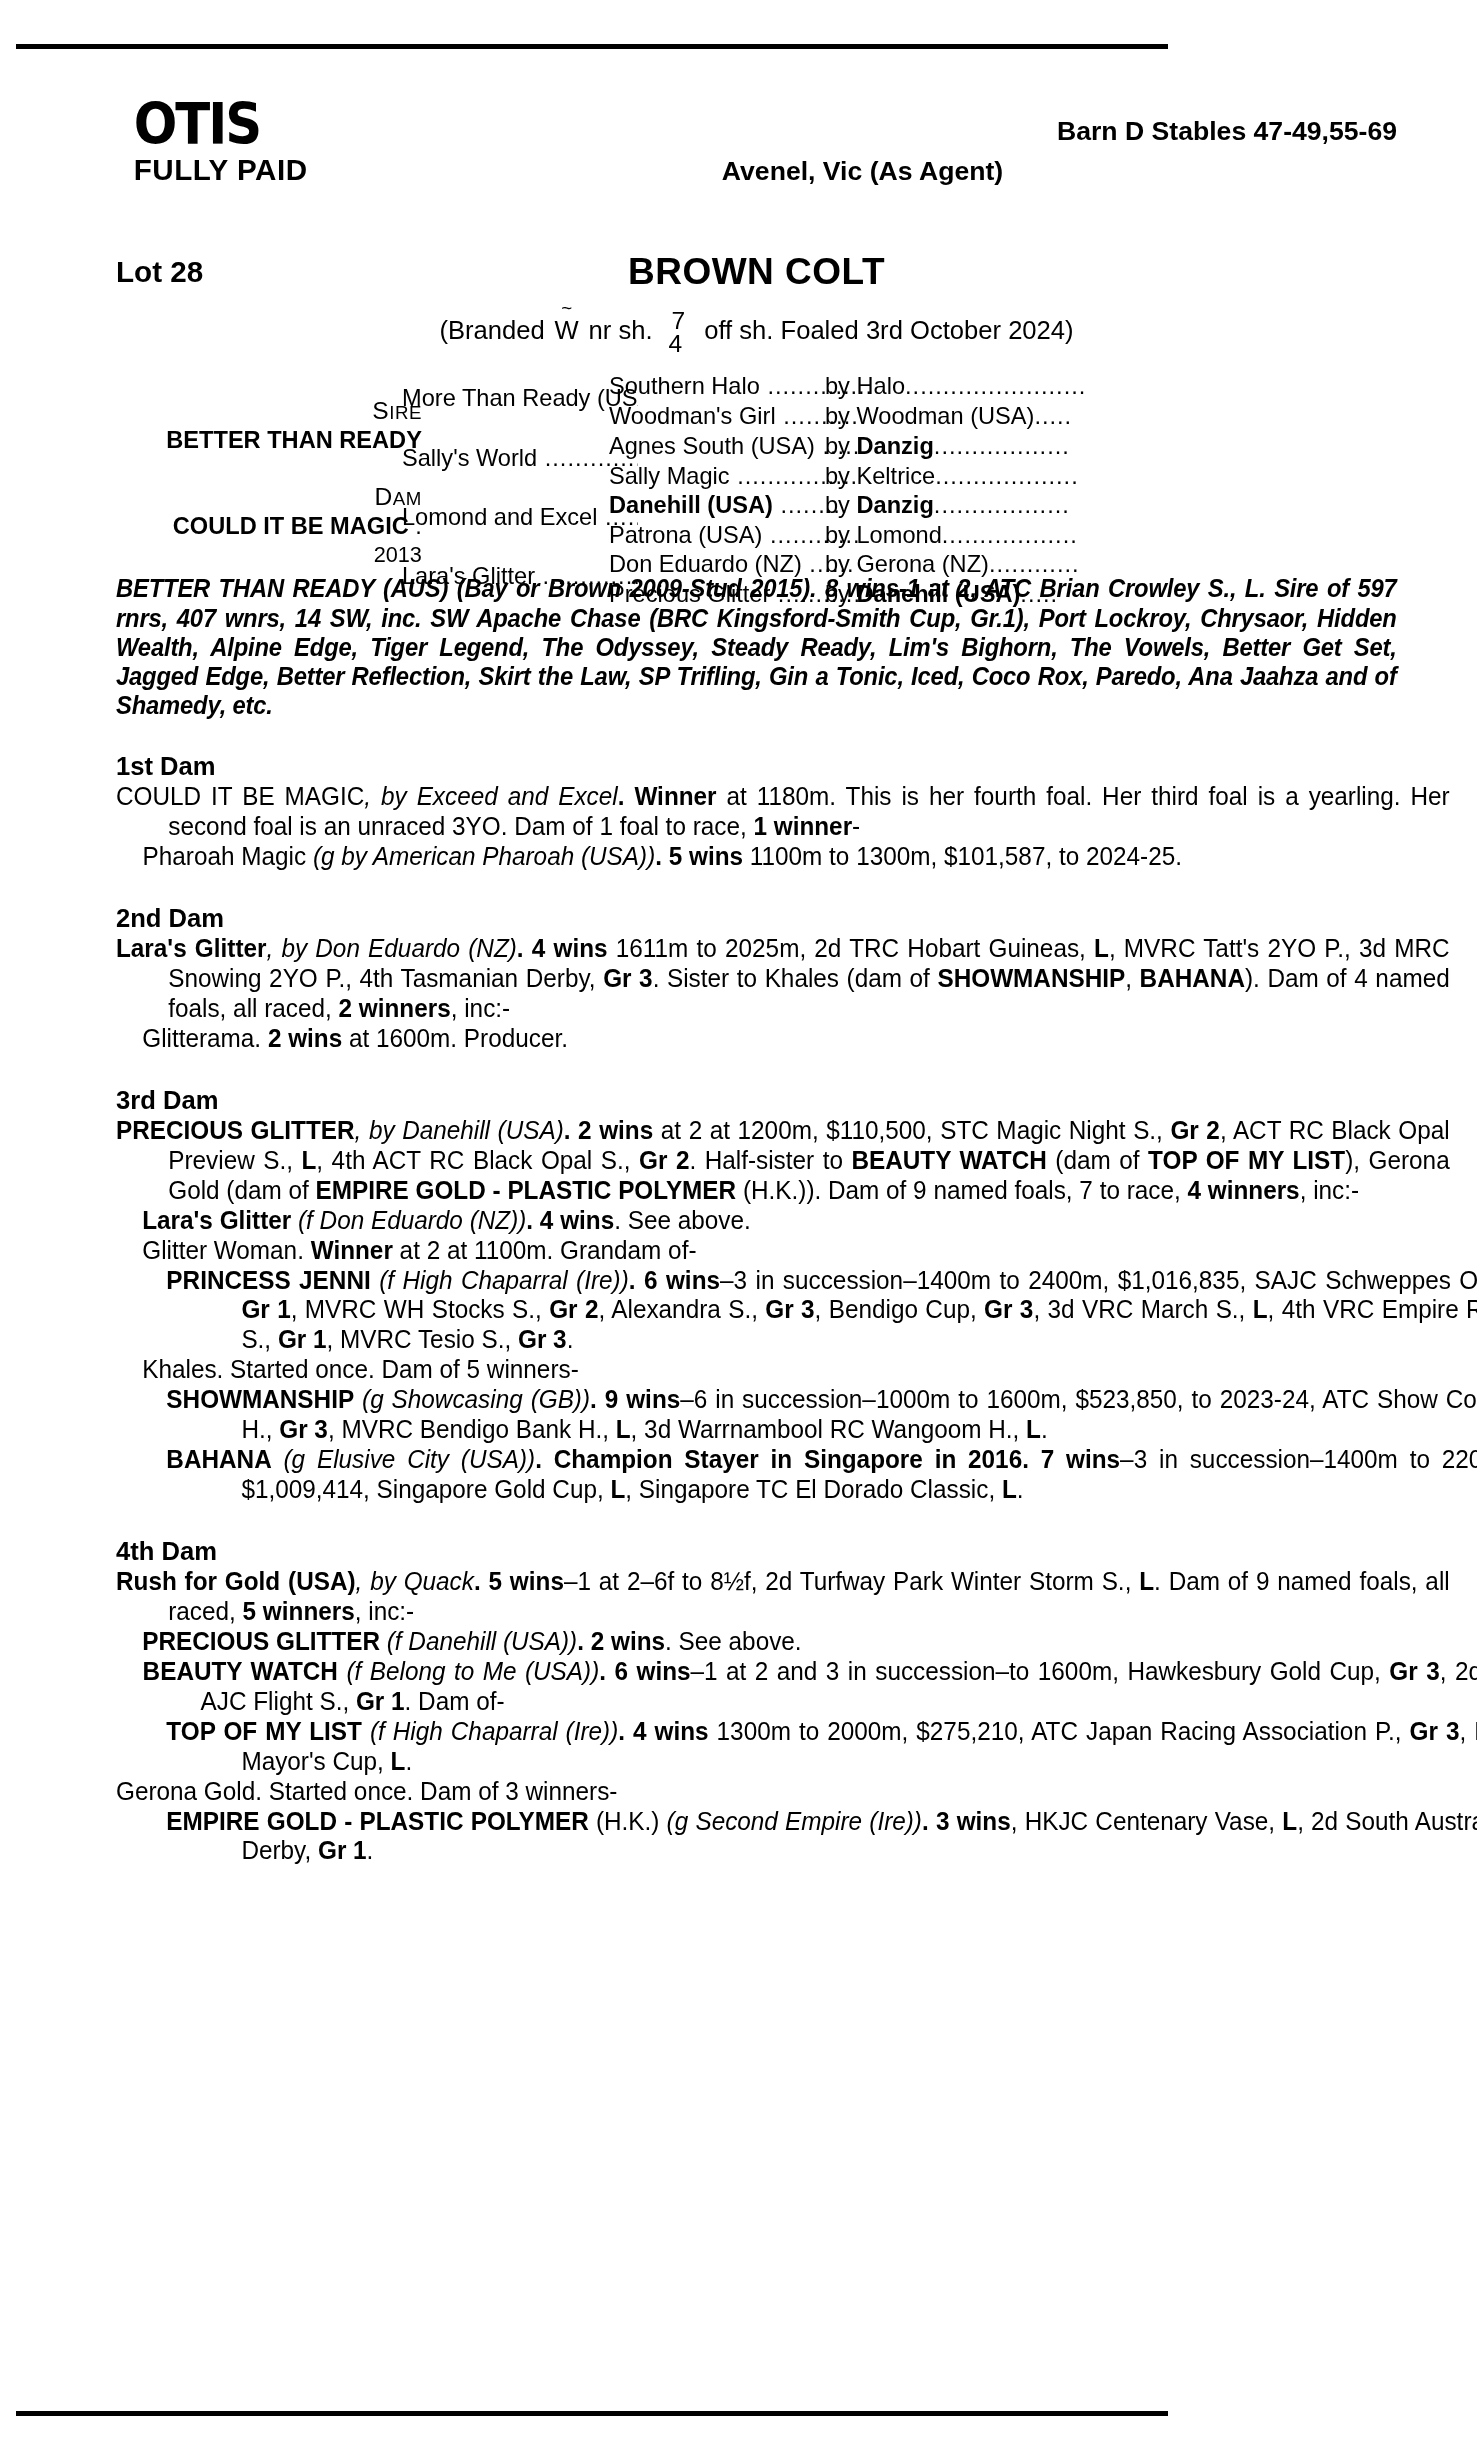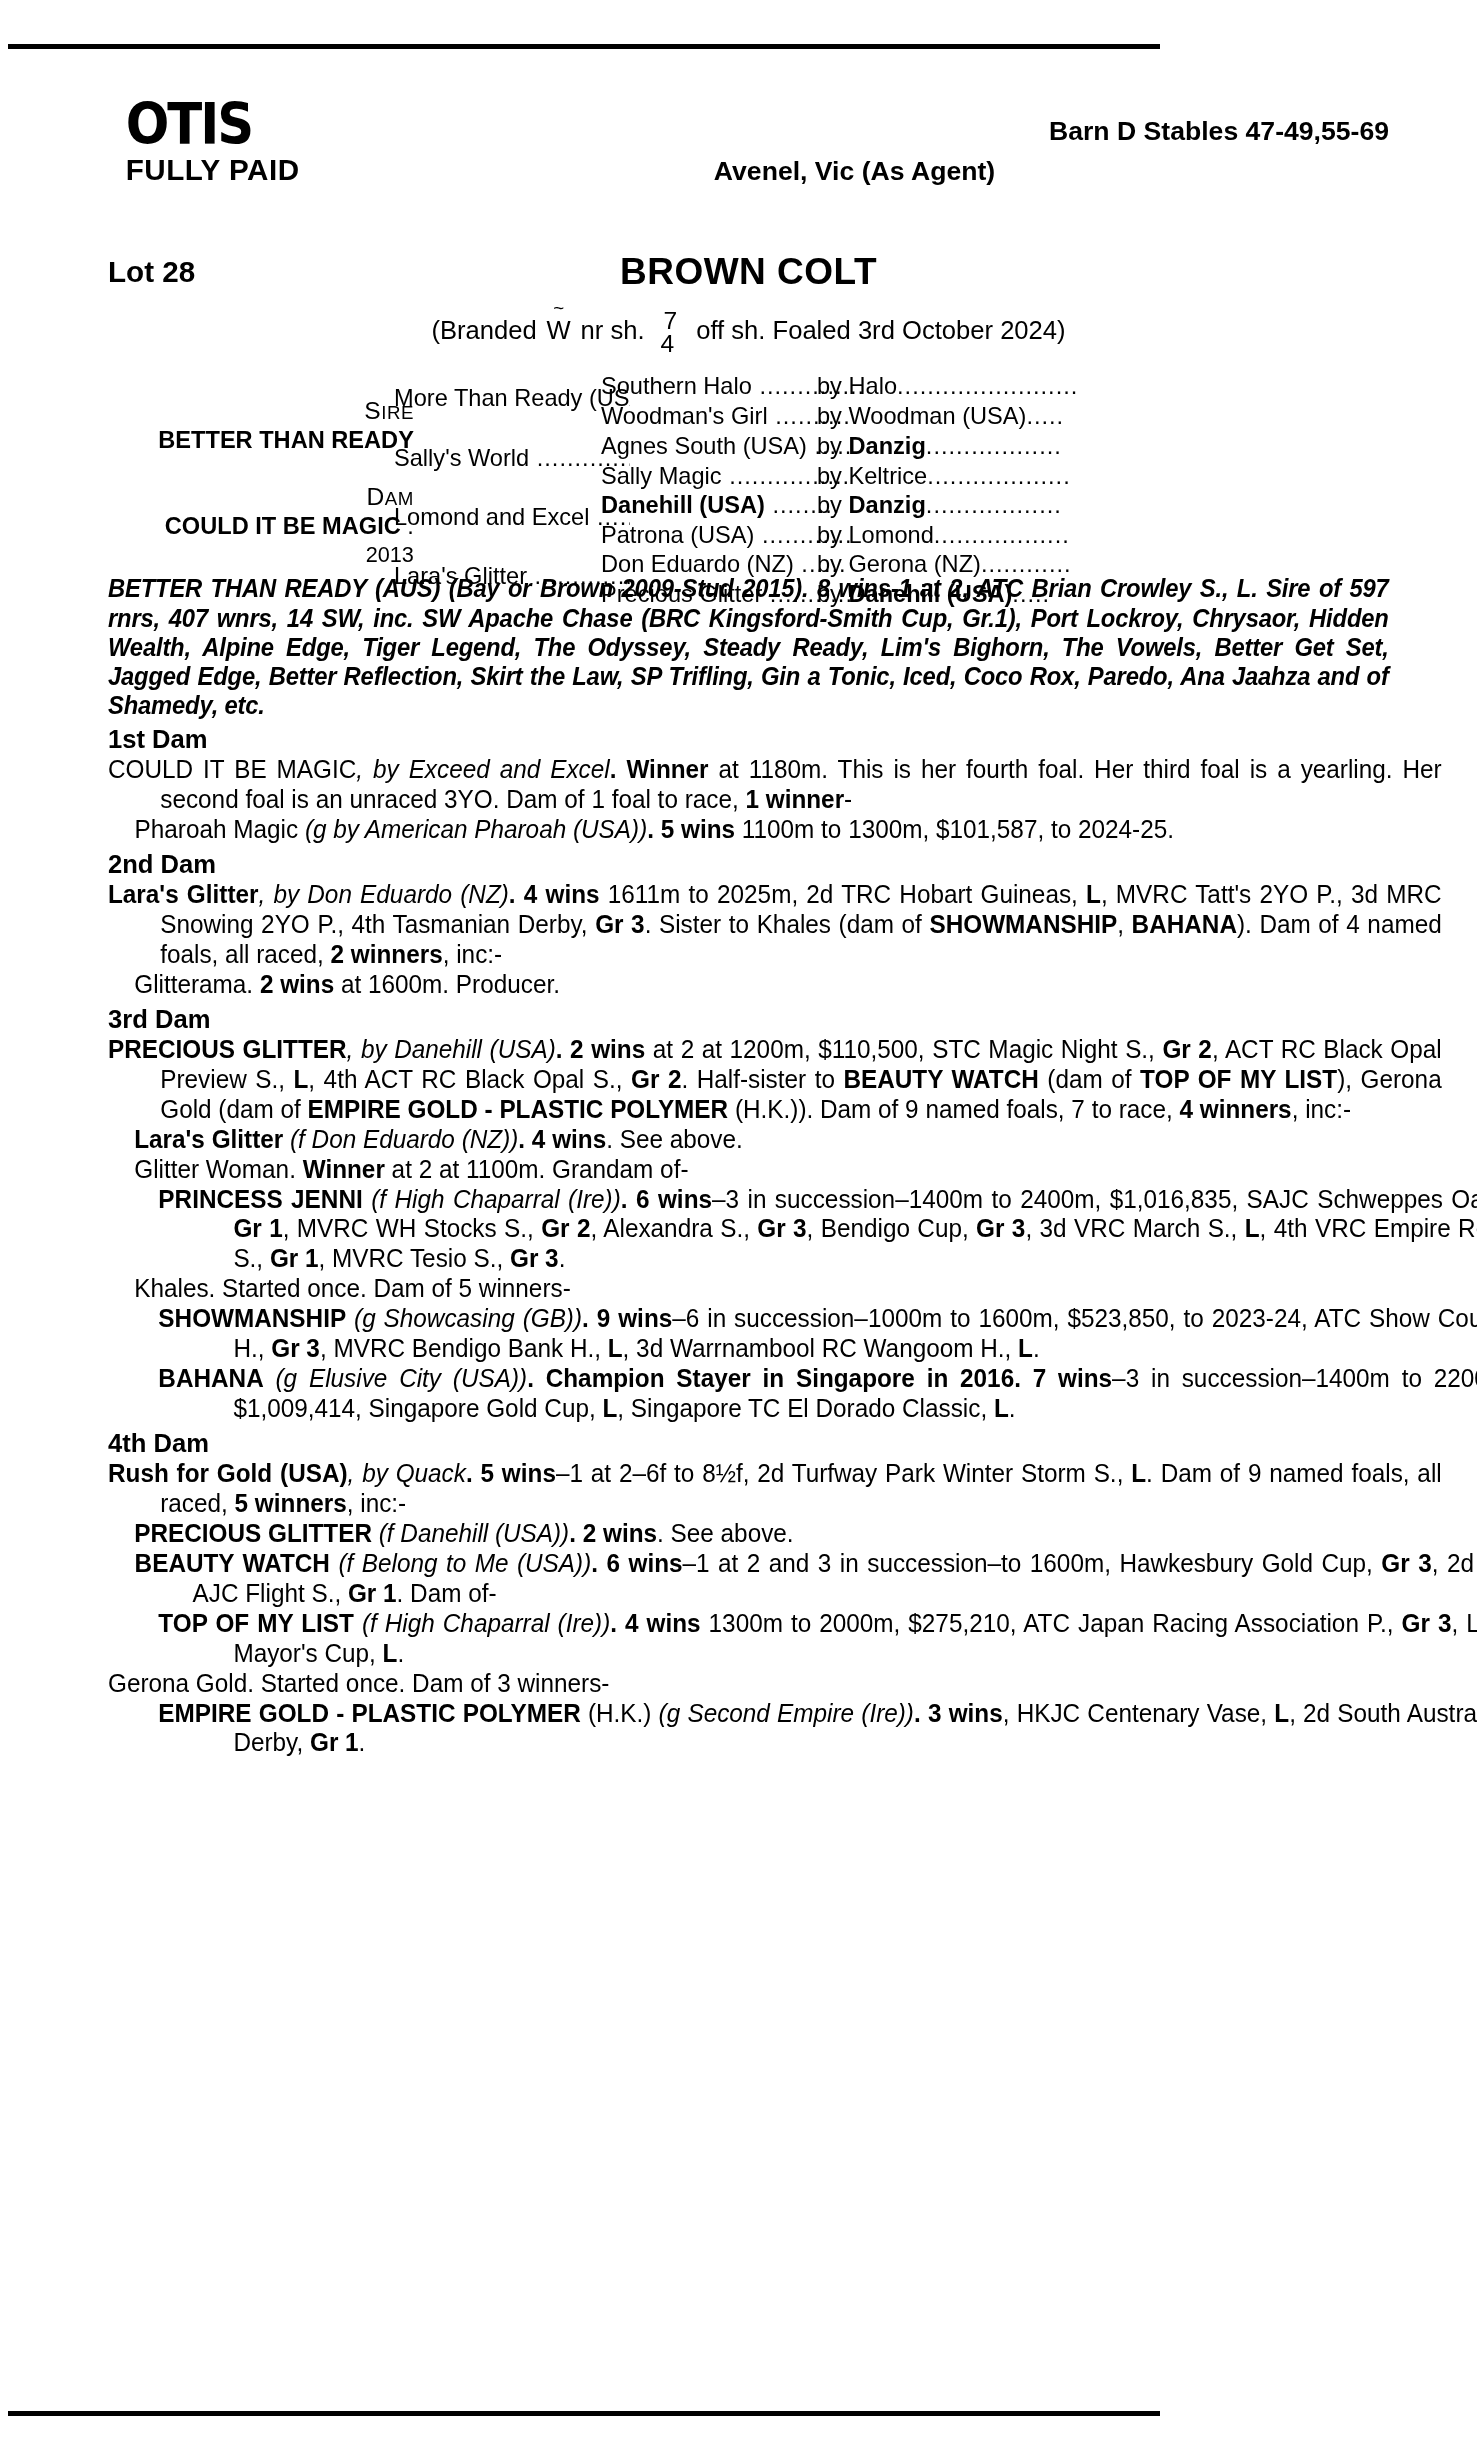--- a/index.html
+++ b/index.html
@@ -1,21 +1,21 @@
 <!DOCTYPE html>
 <html><head>
 <meta charset="utf-8">
 <style>
   html,body{margin:0;padding:0;background:#fff;}
   body{
     width:1478px;height:2463px;position:relative;
     font-family:"Liberation Sans","DejaVu Sans",sans-serif;
     color:#000;-webkit-font-smoothing:none;
   }
-  .page{position:absolute;left:0;top:0;width:1168px;height:2463px;}
+  .page{position:absolute;left:8px;top:0;width:1168px;height:2463px;}
   .rule{position:absolute;left:7.9px;right:7.9px;height:4.9px;background:#000;}
   .rule.top{top:44px;}
   .rule.bottom{top:2411px;}
 
   .content{position:absolute;left:108px;top:69px;width:1281px;}
 
   
   .header{position:relative;height:182px;}
   .logo{position:absolute;left:17.7px;top:27.6px;width:197px;}
   .logo-mark{font-size:57px;font-weight:700;letter-spacing:-2px;line-height:0.95;
@@ -53,21 +53,21 @@
   .pname{white-space:nowrap;overflow:hidden;}
   .dots{letter-spacing:1px;}
 
   
   .sirepara{margin-top:7.9px;font-size:25.6px;font-weight:700;font-style:italic;
     font-family:"Liberation Sans",sans-serif;font-stretch:condensed;
     line-height:1.14;text-align:justify;letter-spacing:-0.2px;
     transform:scaleX(0.93);transform-origin:left center;width:107.5%;}
 
   
-  .damhead{font-size:25.6px;font-weight:700;margin-top:5px;margin-bottom:1px;}
+  .damhead{font-size:25.6px;font-weight:700;margin-top:32px;margin-bottom:1px;}
   .p{font-size:25.6px;line-height:1.17;text-align:justify;margin:0;
      transform:scaleX(0.95);transform-origin:left center;width:105.3%;}
   .ind0{padding-left:0;text-indent:0;}
   .hang1{padding-left:55px;text-indent:-55px;}
   .hang2{padding-left:95px;text-indent:-45px;}
   .lvl1{padding-left:27.6px;text-indent:0;}
   i{font-style:italic;}
 </style>
 </head>
 <body>

